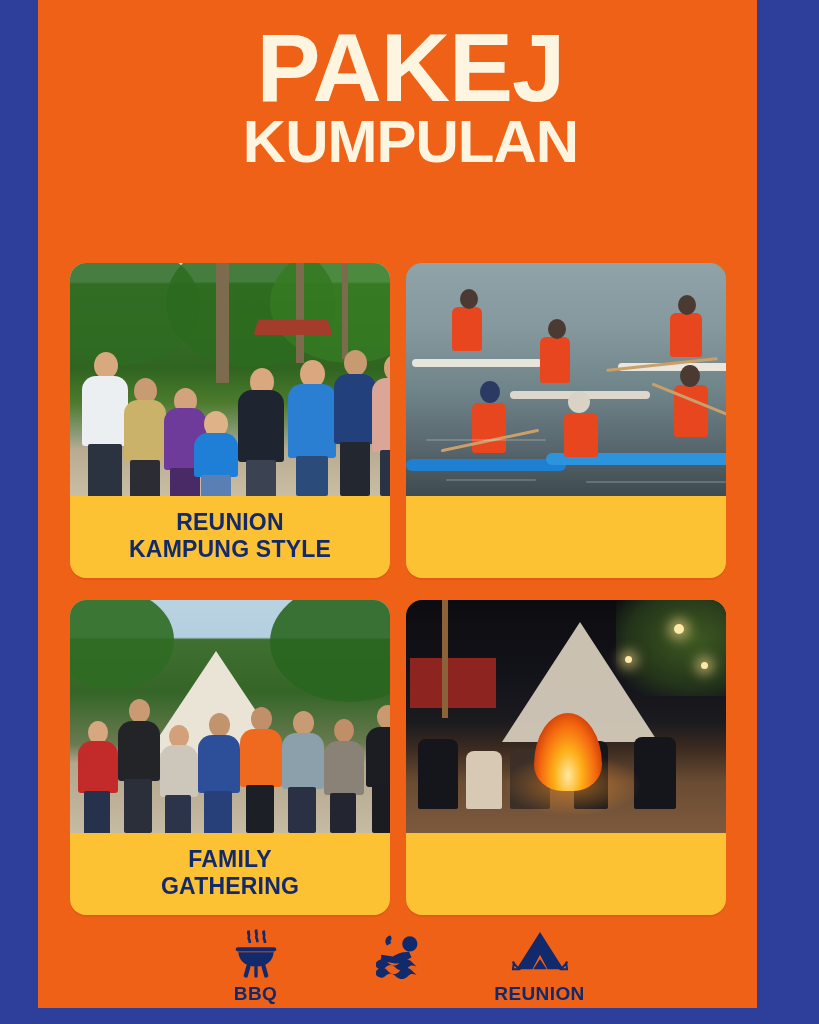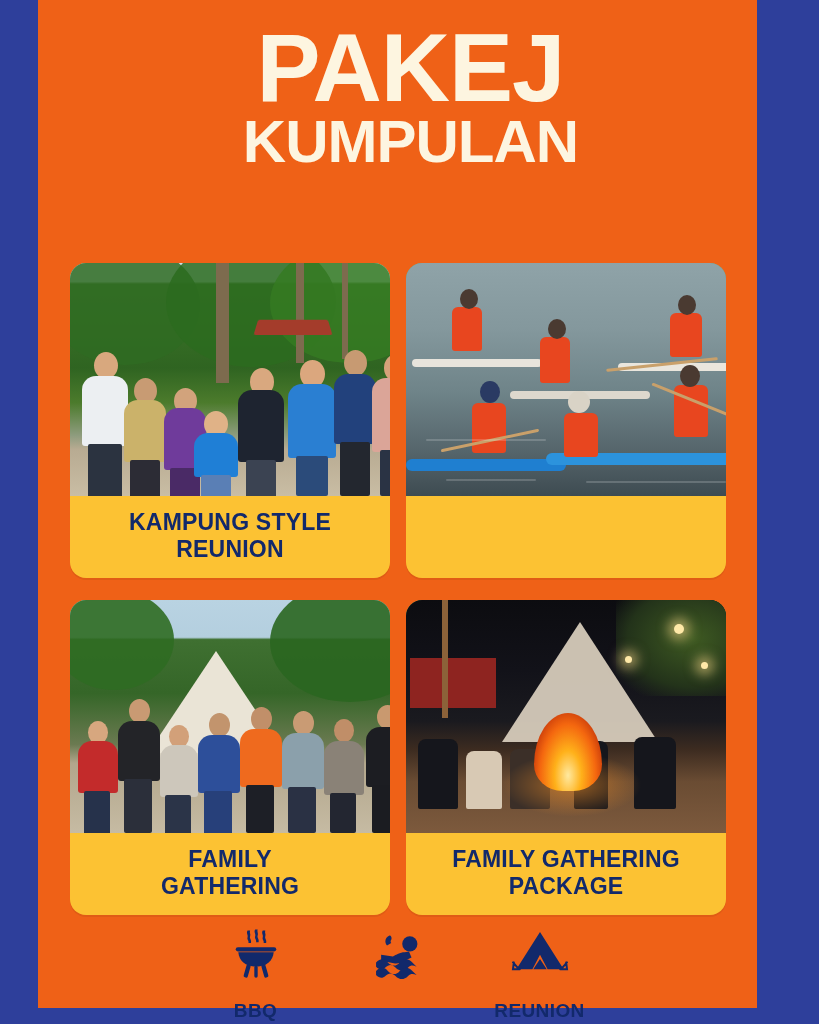--- a/index.html
+++ b/index.html
@@ -124,21 +124,21 @@
     display:flex;
     flex-direction:column;
     align-items:center;
   }
   .icon-art { height:56px; display:flex; align-items:center; justify-content:center; }
   .icon-label {
     color:#12296b;
     font-weight:800;
     font-size:19px;
     letter-spacing:0.4px;
-    margin-top:18px;
+    margin-top:1px;
     white-space:nowrap;
   }
   .icon-label.empty { visibility:hidden; }
 </style>
 </head>
 <body>
 
 <div id="poster">
 
   <div class="orange-panel"></div>
@@ -197,22 +197,22 @@
           <div class="legs" style="left:8px; top:96px; width:30px; height:54px; background:#23272f;"></div>
         </div>
         <div class="person" style="left:300px; width:50px; height:152px;">
           <div class="head" style="left:14px; top:10px; width:25px; height:28px; background:#d6a27a;"></div>
           <div class="body" style="left:2px; top:34px; width:46px; height:74px; background:#dba598;"></div>
           <div class="legs" style="left:10px; top:106px; width:32px; height:46px; background:#2a3344;"></div>
         </div>
       </div>
       <div class="card-label">
         <div>
+          <div>REUNION</div>
           <div>KAMPUNG STYLE</div>
-          <div>REUNION</div>
         </div>
       </div>
     </div>
 
     <div class="card">
       <div class="photo p2">
         <div class="sky"></div>
 
         <div class="board" style="left:6px; top:96px; width:130px; background:#e7e4dc;"></div>
         <div class="vest" style="left:46px; top:44px; width:30px; height:44px;"></div>
@@ -312,26 +312,20 @@
         <div class="streetlamp" style="right:94px; top:56px; width:7px; height:7px;"></div>
         <div class="streetlamp" style="right:18px; top:62px; width:7px; height:7px;"></div>
         <div class="nightfig" style="left:12px; width:40px; height:70px;"></div>
         <div class="nightfig" style="left:60px; width:36px; height:58px; background:#d8c9b4;"></div>
         <div class="nightfig" style="left:104px; width:40px; height:60px; background:#3b2f28;"></div>
         <div class="nightfig" style="left:168px; width:34px; height:68px;"></div>
         <div class="nightfig" style="left:228px; width:42px; height:72px;"></div>
         <div class="glow"></div>
         <div class="fire"></div>
       </div>
-      <div class="card-label">
-        <div>
-          <div>FAMILY GATHERING</div>
-          <div>PACKAGE</div>
-        </div>
-      </div>
     </div>
 
   </div>
 
   <div class="icon-strip">
 
     <div class="icon-item">
       <div class="icon-art">
         <svg width="54" height="54" viewBox="0 0 64 64" fill="#12296b" aria-hidden="true">
           <path d="M22 4c-2 3 1 5 0 8-1 3 2 4 1 7h3c1-4-2-5-1-8 1-3-1-4-0-7z"></path>

